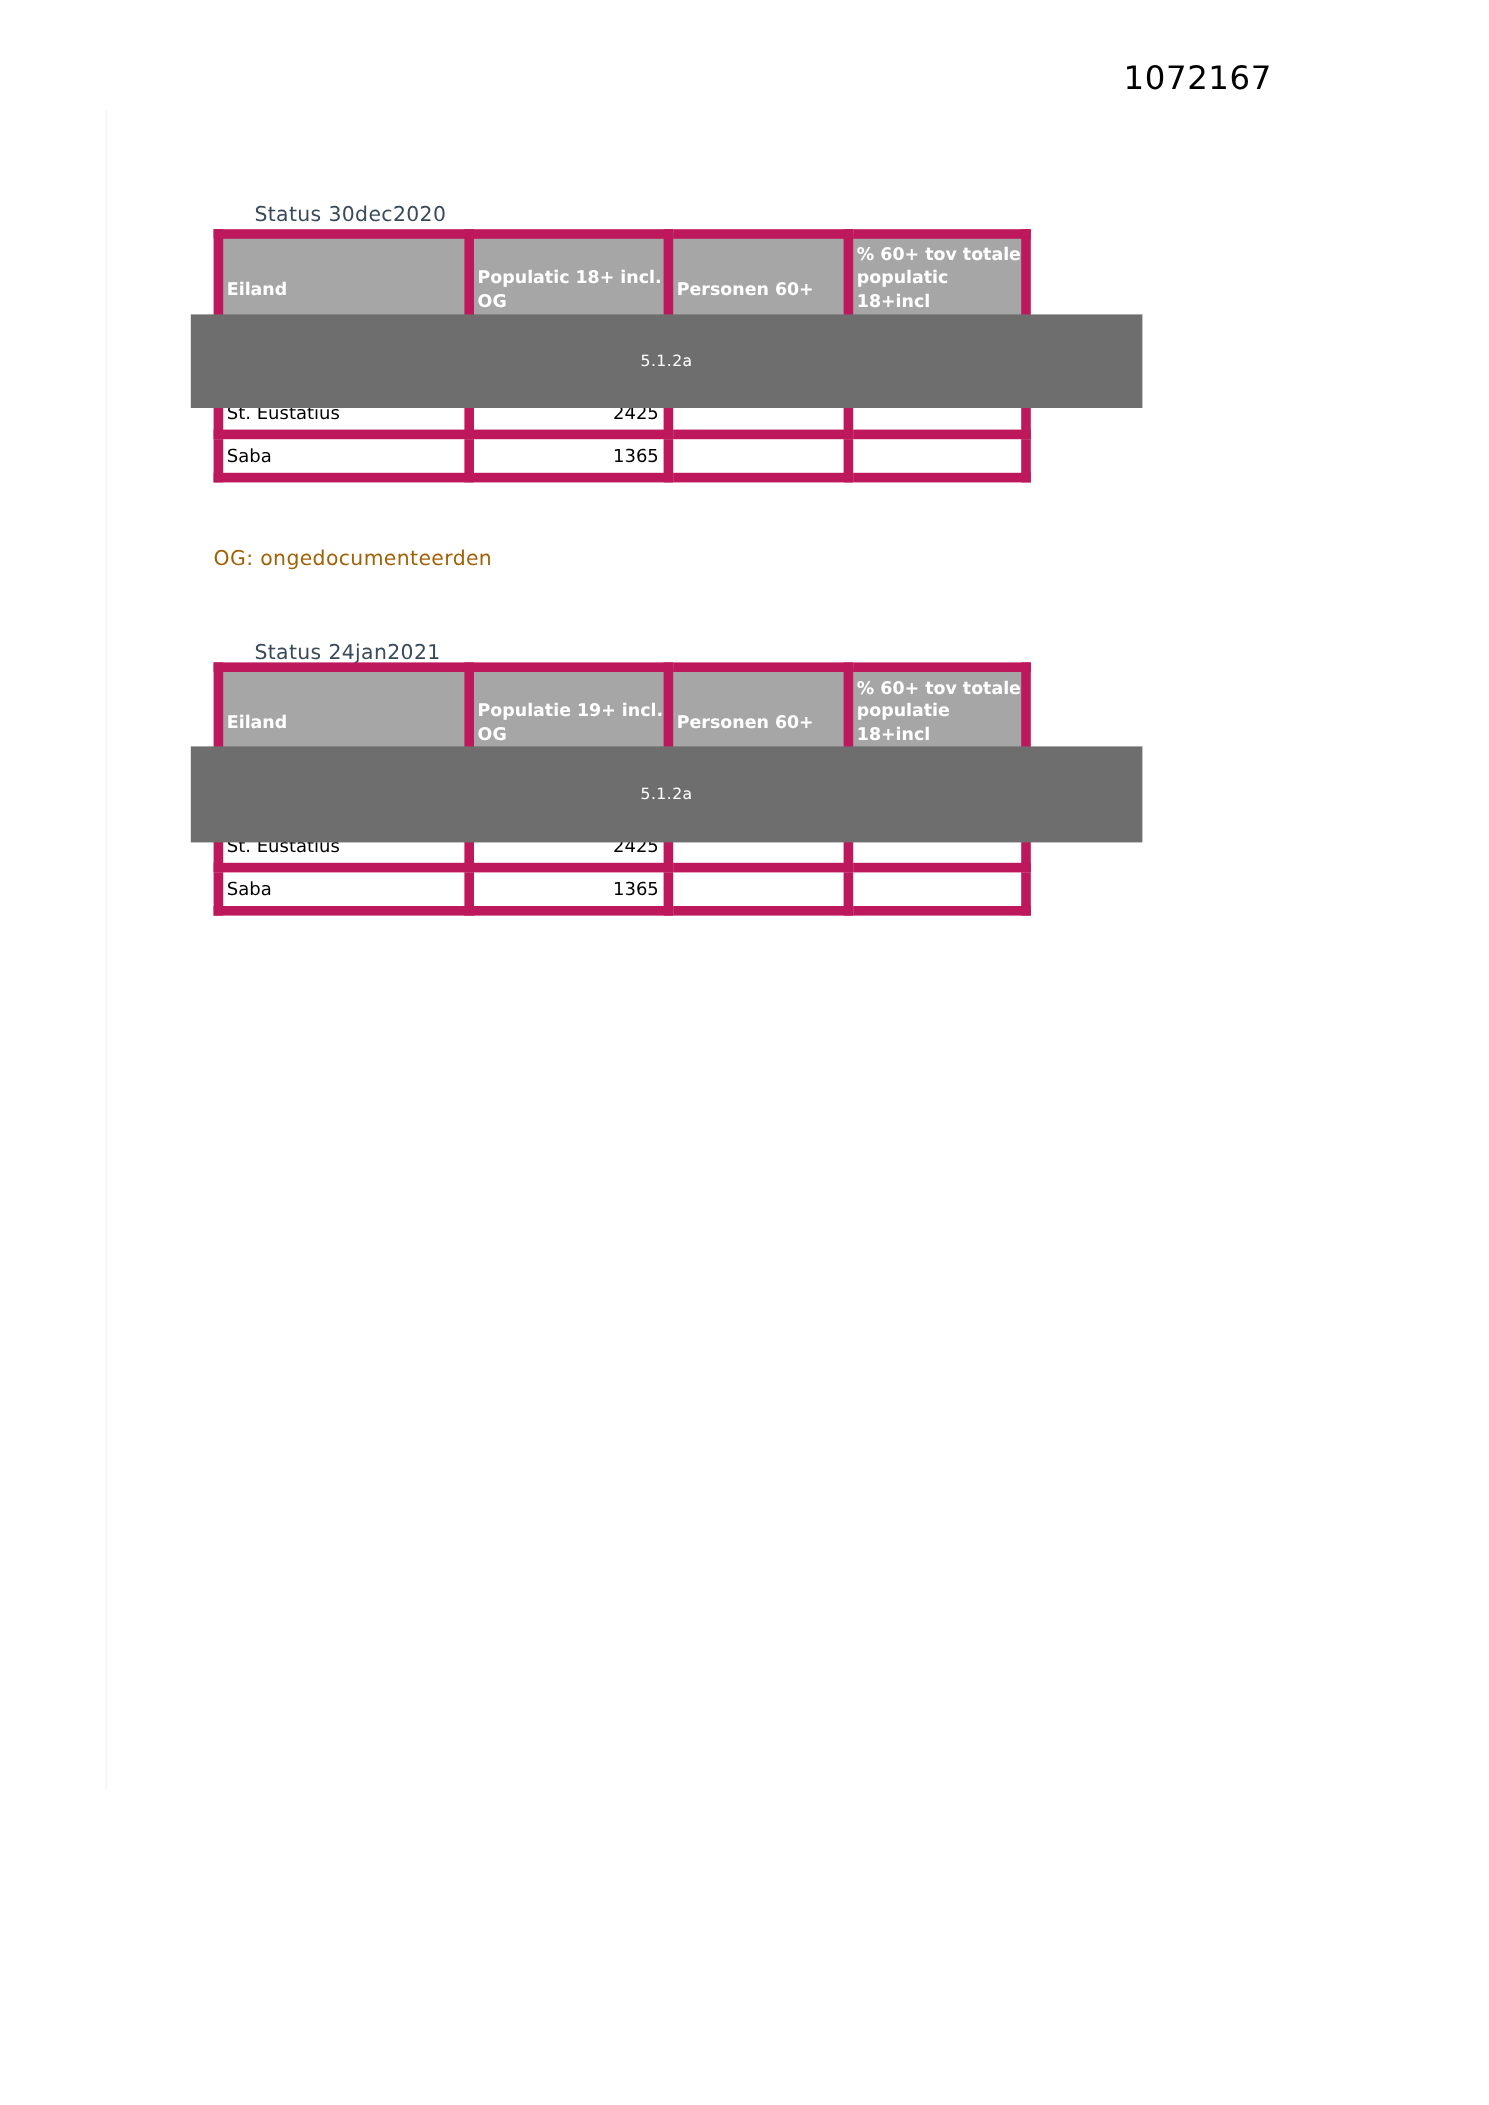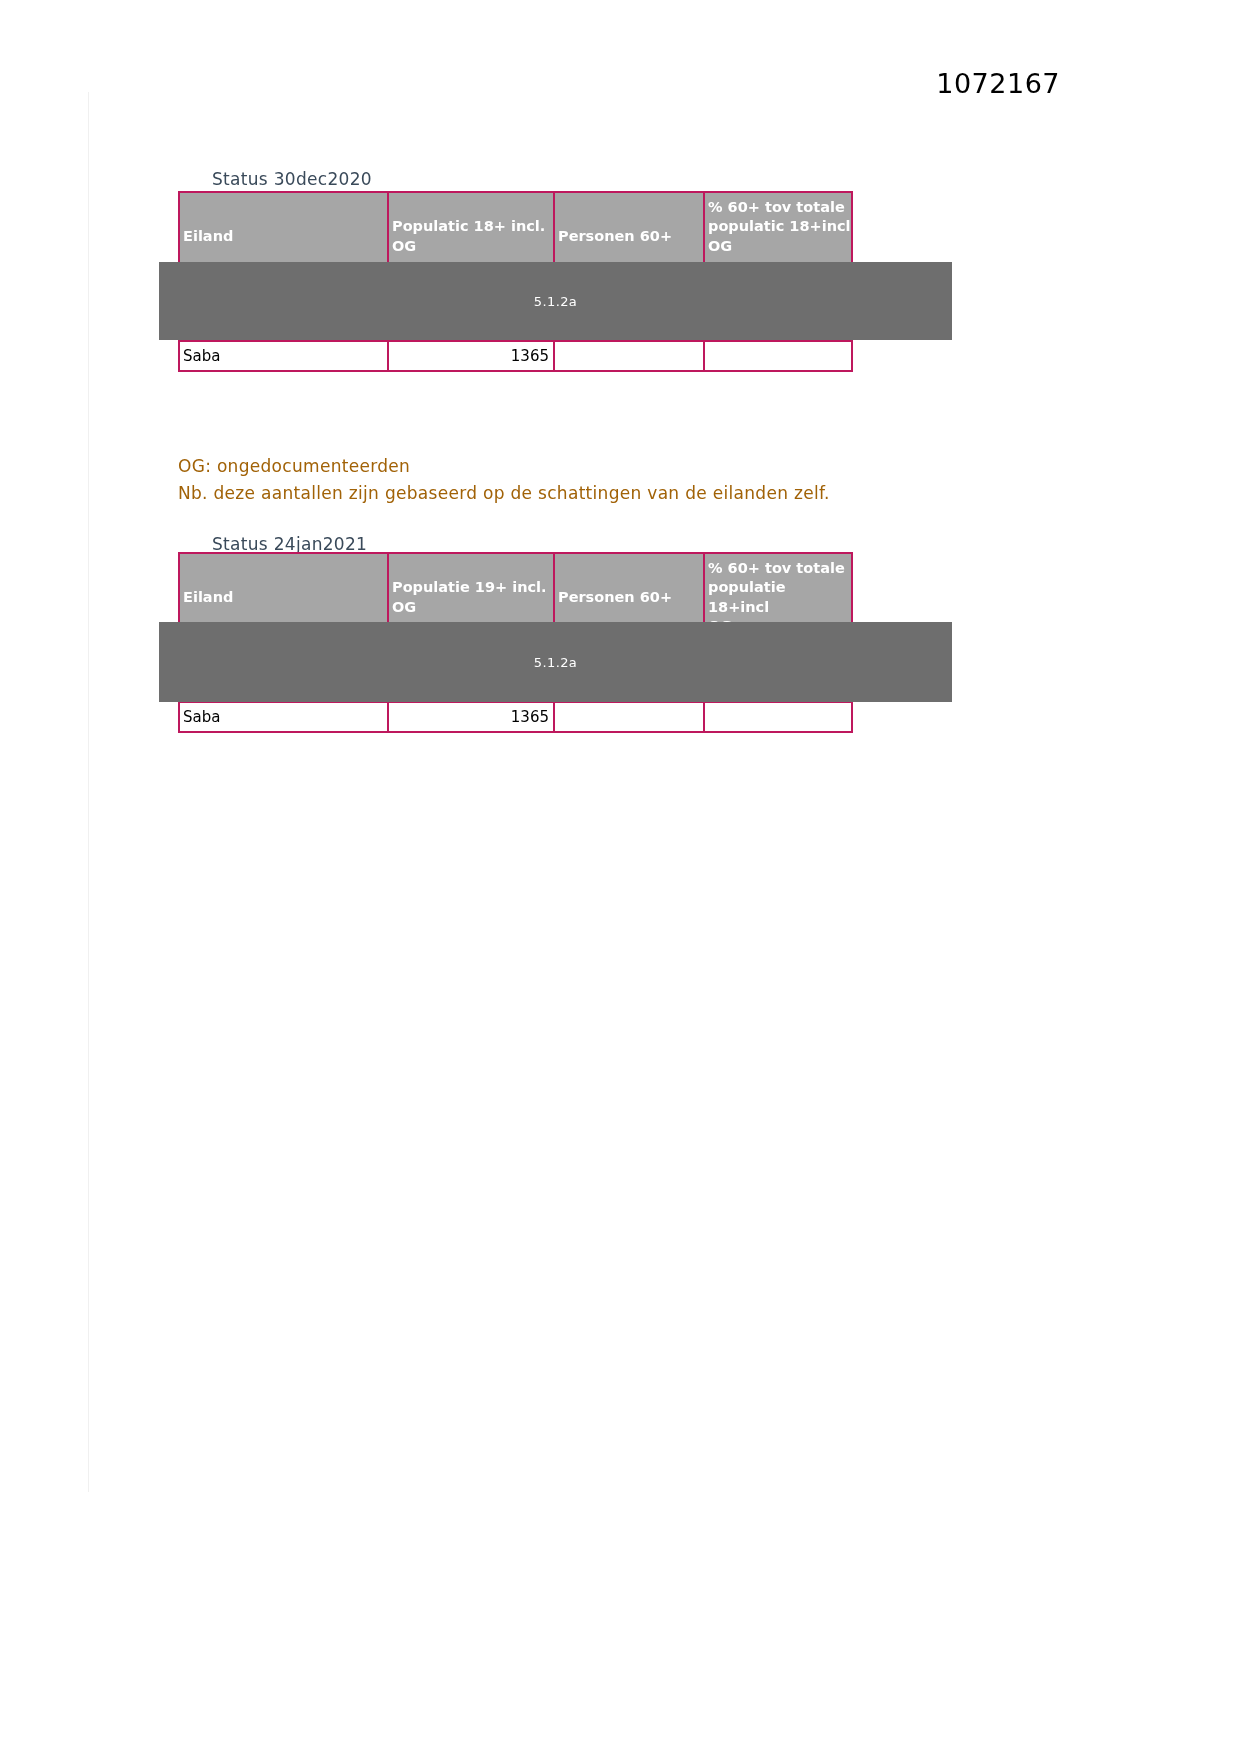--- a/index.html
+++ b/index.html
@@ -28,21 +28,21 @@
     left: 88px;
     top: 92px;
     width: 1px;
     height: 1400px;
     background: #f0f0f0;
   }
 
   .doc-number {
     position: absolute;
     right: 181px;
-    top: 68px;
+    top: 50px;
     font-family: "DejaVu Sans", sans-serif;
     font-size: 27px;
     color: #000000;
     letter-spacing: 0.5px;
   }
 
   
   .status-label {
     position: absolute;
     font-family: "DejaVu Sans", sans-serif;
@@ -53,21 +53,21 @@
     margin-left: 34px;
   }
 
   .tbl {
     position: absolute;
     border-collapse: collapse;
     table-layout: fixed;
     font-family: "DejaVu Sans", sans-serif;
   }
   .tbl td, .tbl th {
-    border: 2px solid #be185d;
+    border: 8px solid #be185d;
     padding: 0;
     margin: 0;
   }
 
   .col-1 { width: 209px; }
   .col-2 { width: 166px; }
   .col-3 { width: 150px; }
   .col-4 { width: 148px; }
 
   .hdr-row th {
@@ -173,21 +173,20 @@
         <td class="c-num"></td>
       </tr>
     </tbody>
   </table>
 
   <div class="redaction" style="left:159px; top:262px; width:793px; height:78px;">
     <span>5.1.2a</span>
   </div>
 
   <div class="note-line" style="left:178px; top:456px;">OG: ongedocumenteerden</div>
-  <div class="note-line" style="left:178px; top:483px;">Nb. deze aantallen zijn gebaseerd op de schattingen van de eilanden zelf.</div>
 
   <div class="status-label" style="left:178px; top:534px;">Status 24jan2021</div>
 
   <table class="tbl" style="left:178px; top:552px;">
     <colgroup>
       <col class="col-1">
         <col class="col-2">
         <col class="col-3">
         <col class="col-4">
     </colgroup>

